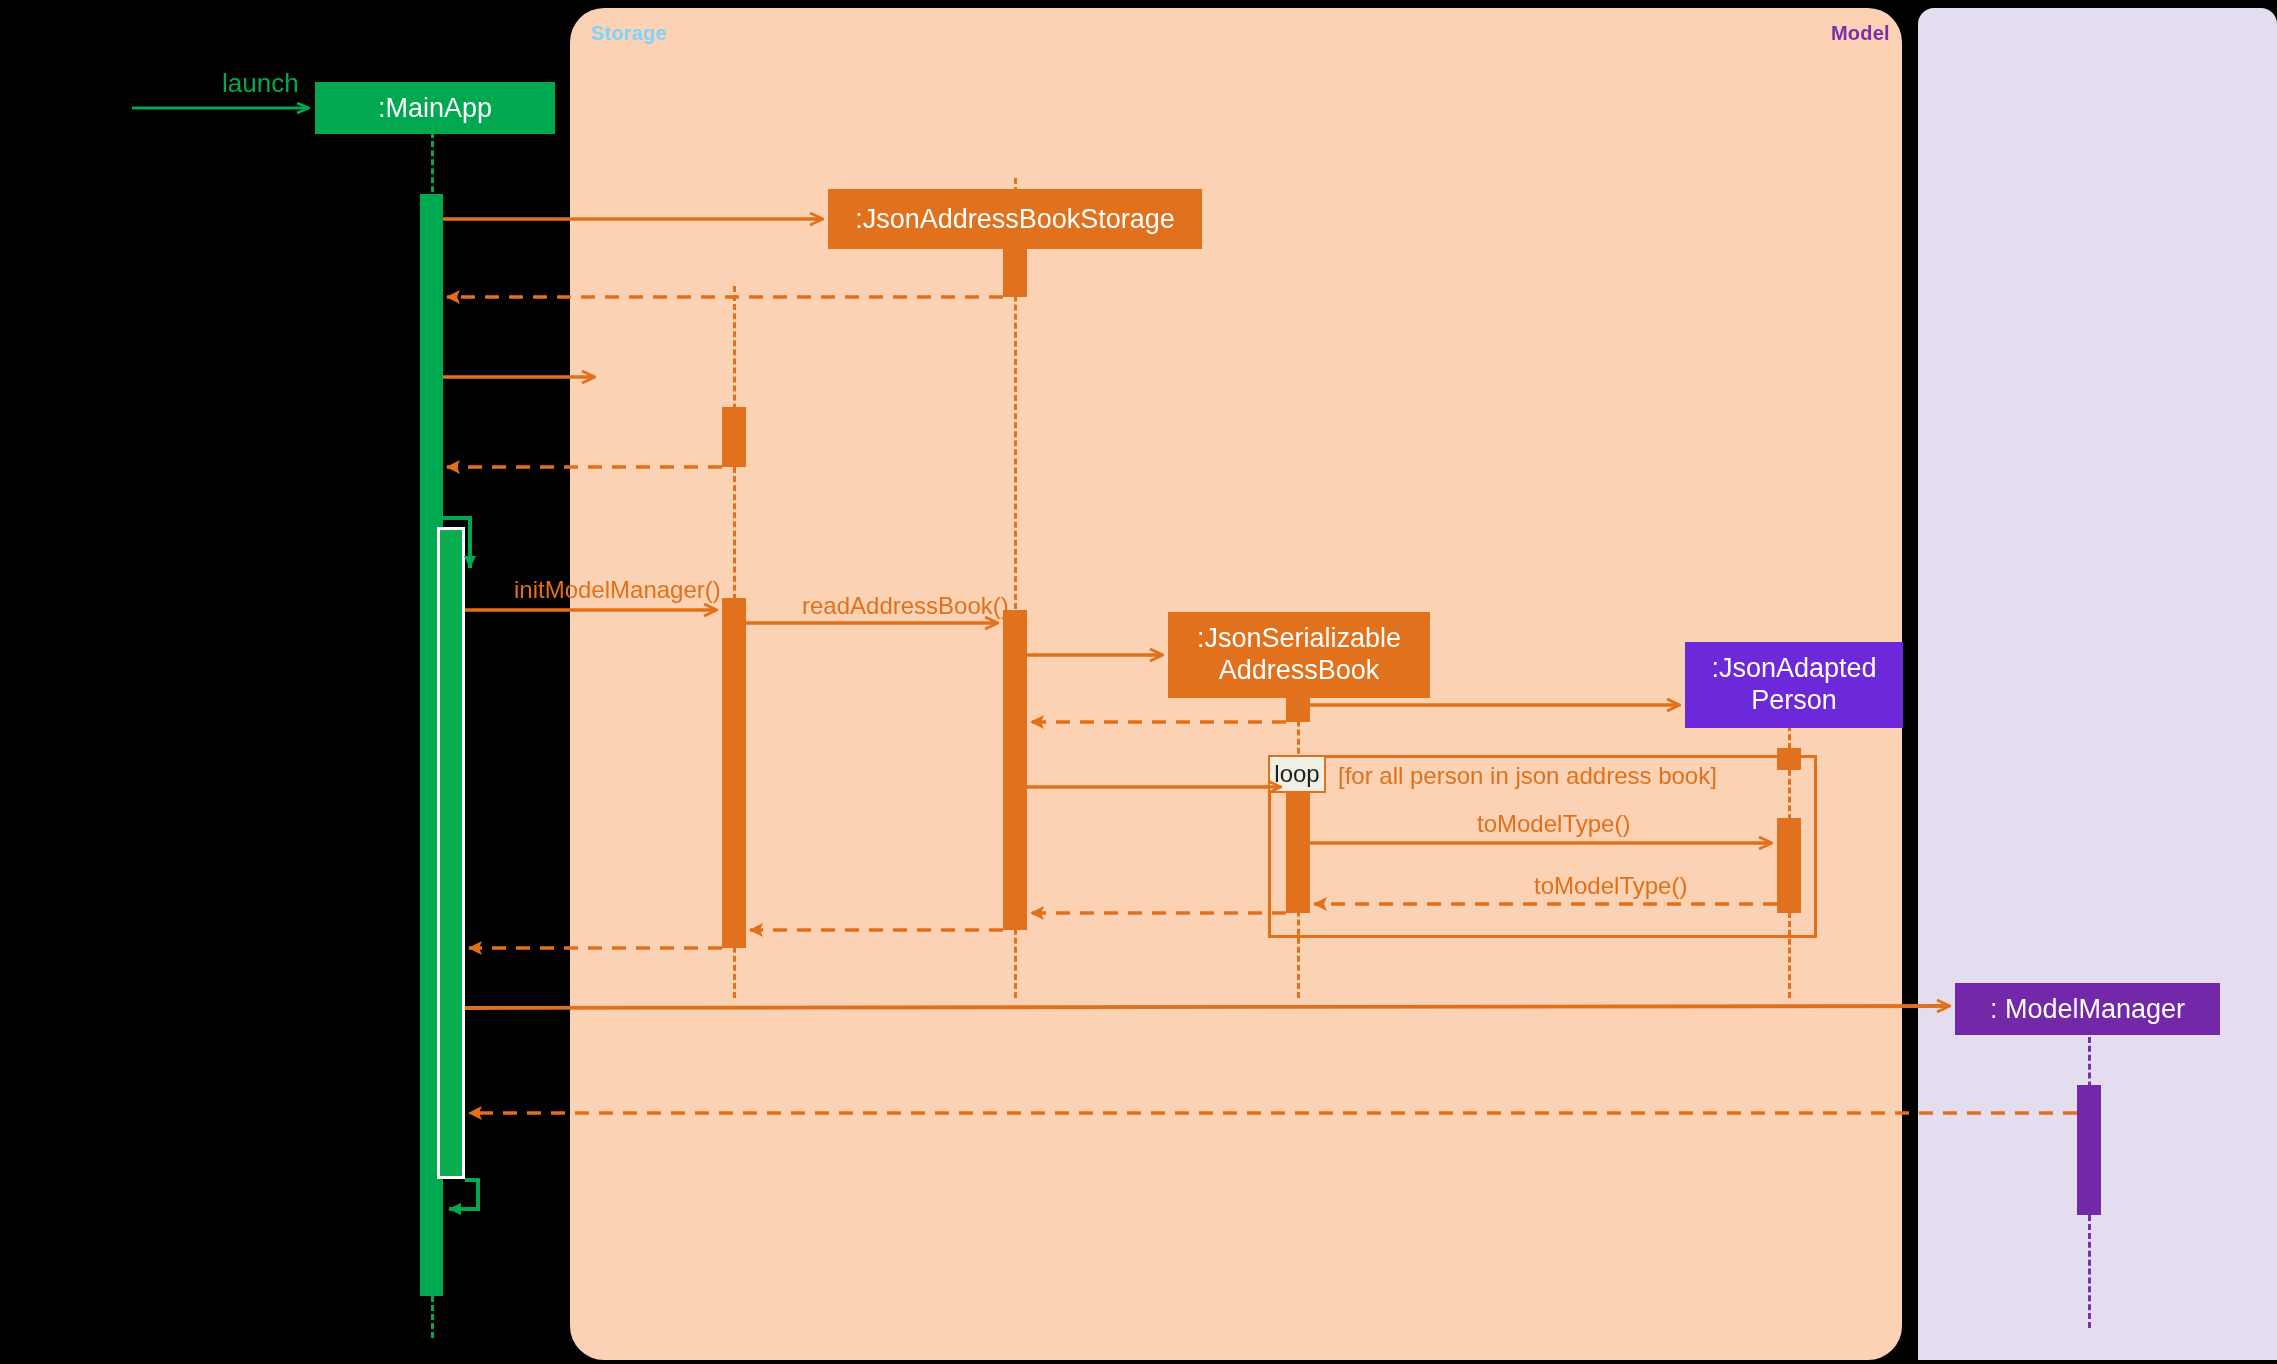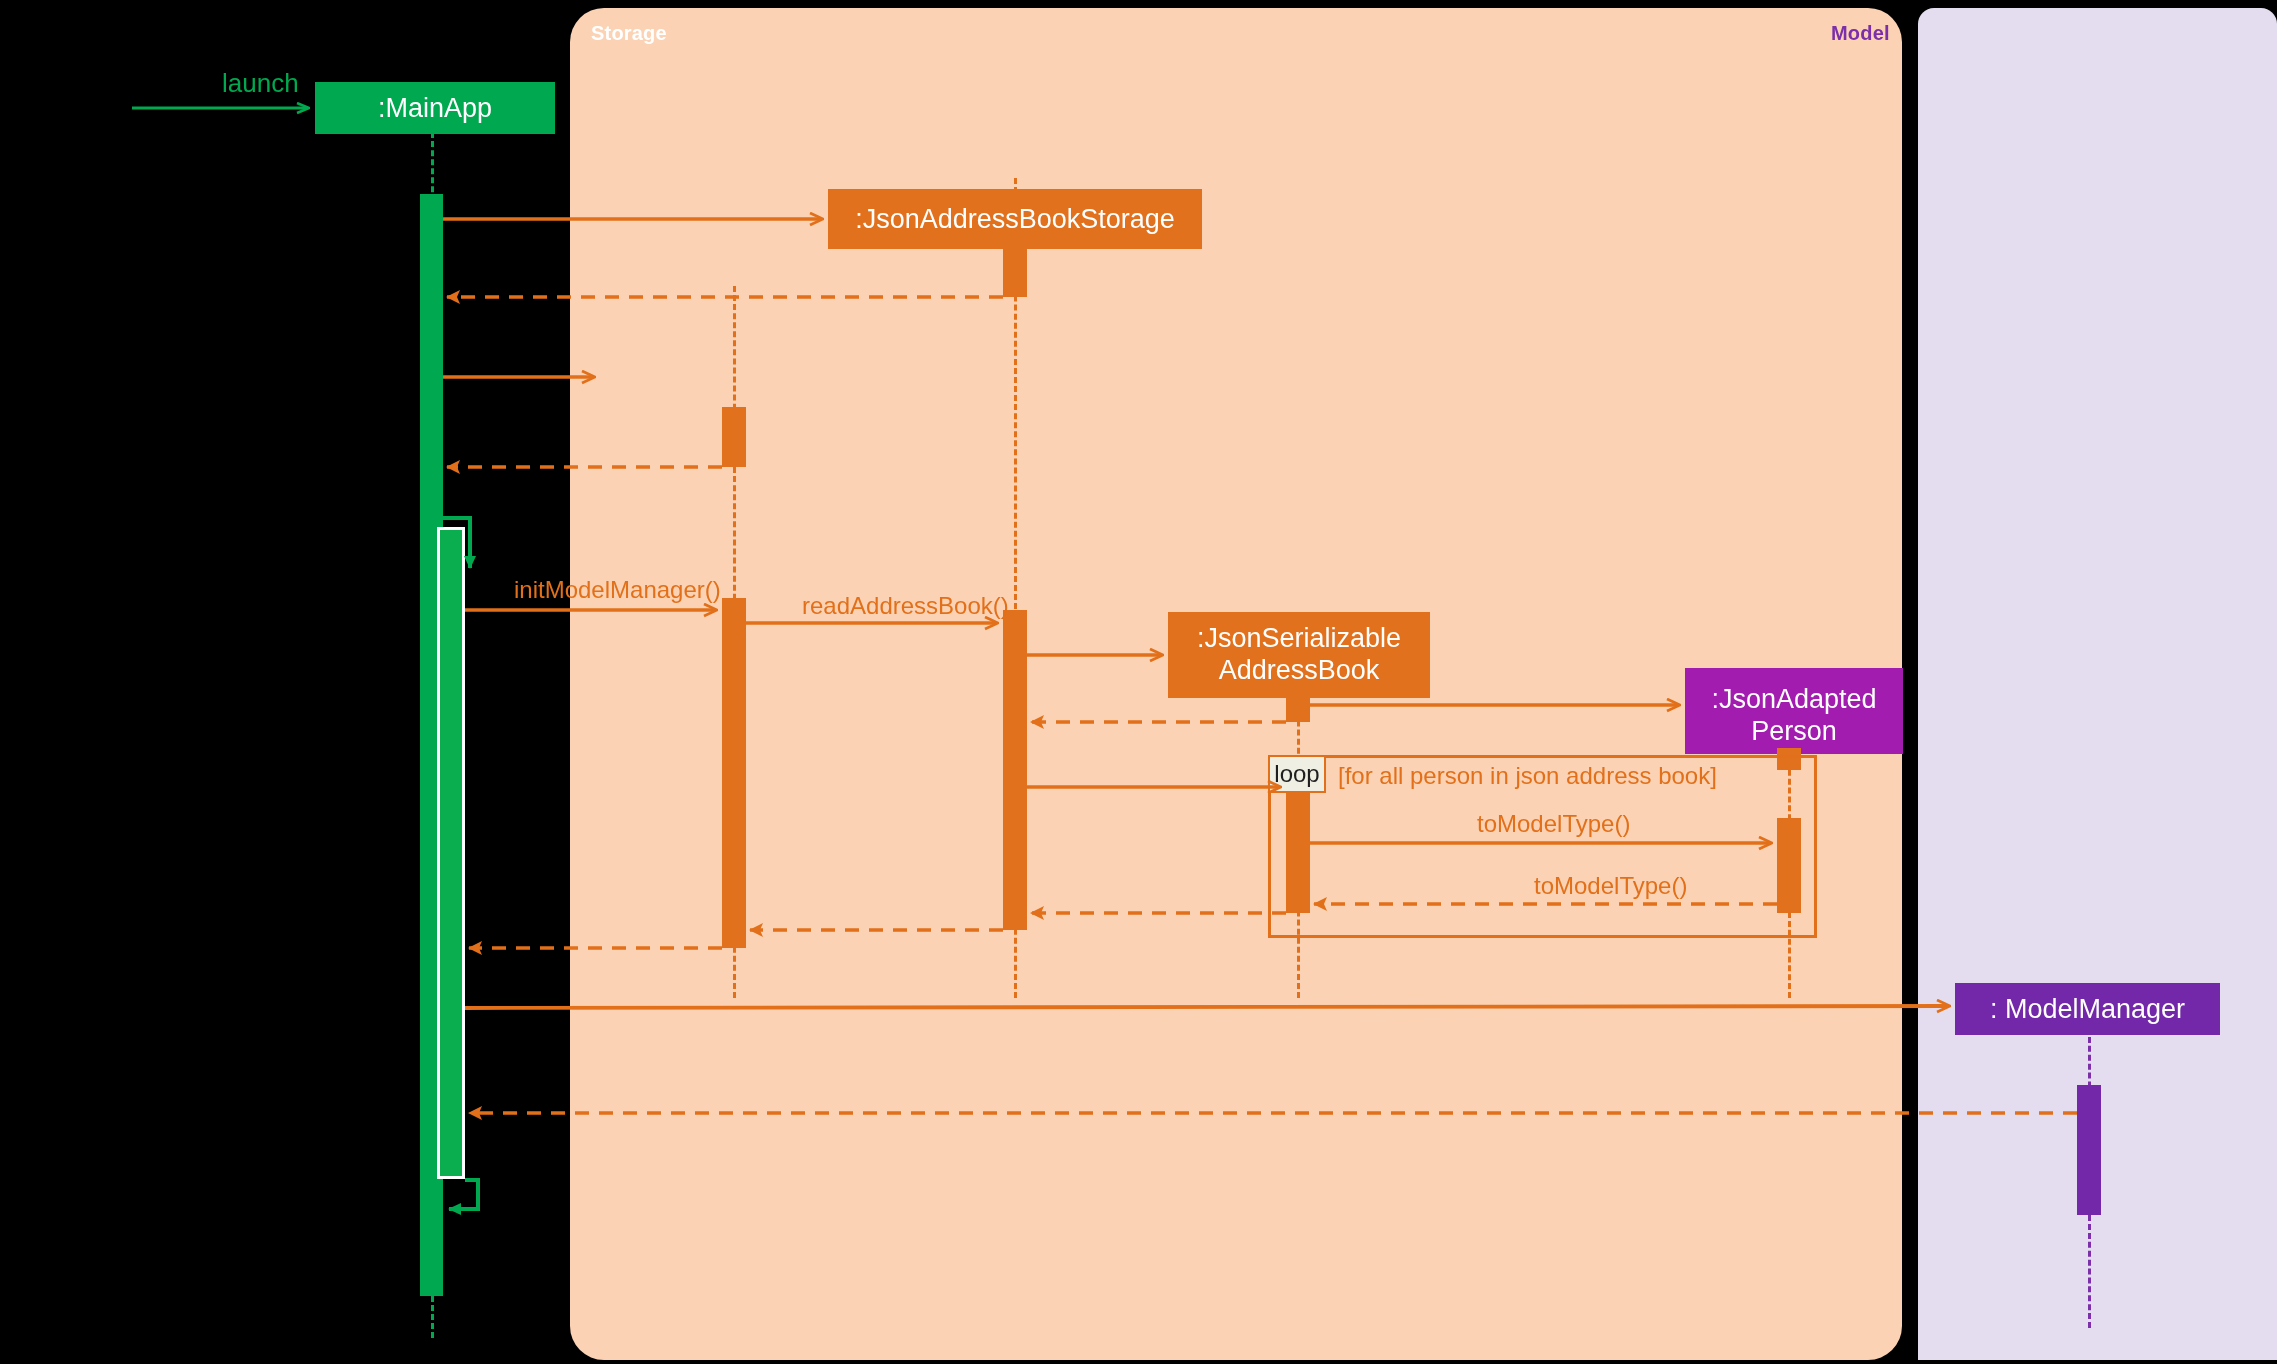--- a/index.html
+++ b/index.html
@@ -30,21 +30,21 @@
              padding:12px 4px;line-height:1.1;}
   .frame-cond{position:absolute;font-size:24px;white-space:nowrap;}
 </style>
 </head>
 <body>
 
 <div id="stage">
 
   <div class="pkg" style="left:570px;top:8px;width:1332px;height:1352px;background:#FBD3B4;
               border-radius:34px 34px 34px 34px;"></div>
-  <div class="pkg-label" style="left:591px;top:22px;color:#ffffff;text-align:right;">Storage</div>
+  <div class="pkg-label" style="left:591px;top:22px;color:#7dd3fc;text-align:right;">Storage</div>
 
   <div class="pkg" style="left:1918px;top:8px;width:359px;height:1352px;background:#E4DDEF;
               border-radius:16px 16px 0 0;"></div>
   <div class="pkg-label" style="left:1831px;top:22px;color:#7B2FA8;">Model</div>
 
   <div class="lifeline" style="left:431px;top:96px;height:1242px;border-color:#00A84F;"></div>
   <div class="lifeline" style="left:1014px;top:178px;height:820px;border-color:#E2701A;"></div>
   <div class="lifeline" style="left:733px;top:286px;height:712px;border-color:#E2701A;"></div>
   <div class="lifeline" style="left:1297px;top:612px;height:386px;border-color:#E2701A;"></div>
   <div class="lifeline" style="left:1788px;top:672px;height:326px;border-color:#E2701A;"></div>
@@ -58,22 +58,22 @@
     <span>:JsonAddressBookStorage</span>
   </div>
 
 
   <div class="part two" style="left:1168px;top:612px;width:262px;height:86px;background:#E2711D;
               flex-direction:column;justify-content:center;">
     <span>:JsonSerializable</span>
     <span>AddressBook</span>
   </div>
 
-  <div class="part two" style="left:1685px;top:668px;width:218px;height:86px;background:#a21caf;
-              flex-direction:column;justify-content:space-between;">
+  <div class="part two" style="left:1685px;top:642px;width:218px;height:86px;background:#6d28d9;
+              flex-direction:column;justify-content:center;">
     <span>:JsonAdapted</span>
     <span>Person</span>
   </div>
 
   <div class="part" style="left:1955px;top:983px;width:265px;height:52px;background:#7228A8;">
     <span>: ModelManager</span>
   </div>
 
   <div class="act" style="left:420px;top:194px;width:23px;height:1102px;background:#00A84F;"></div>
 

